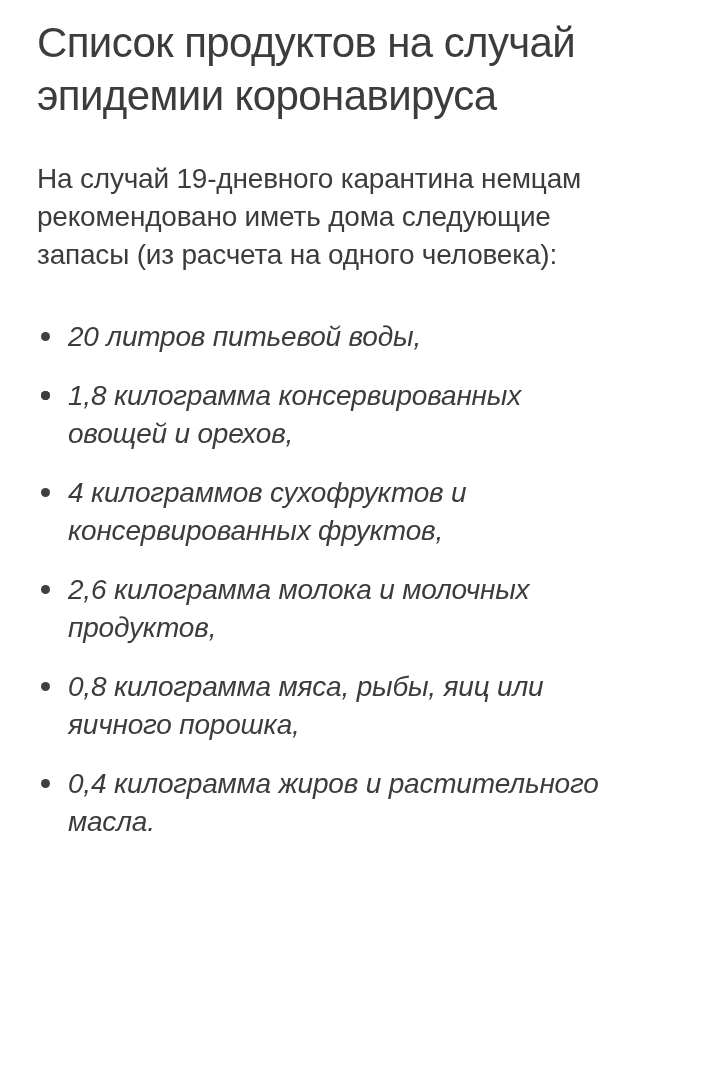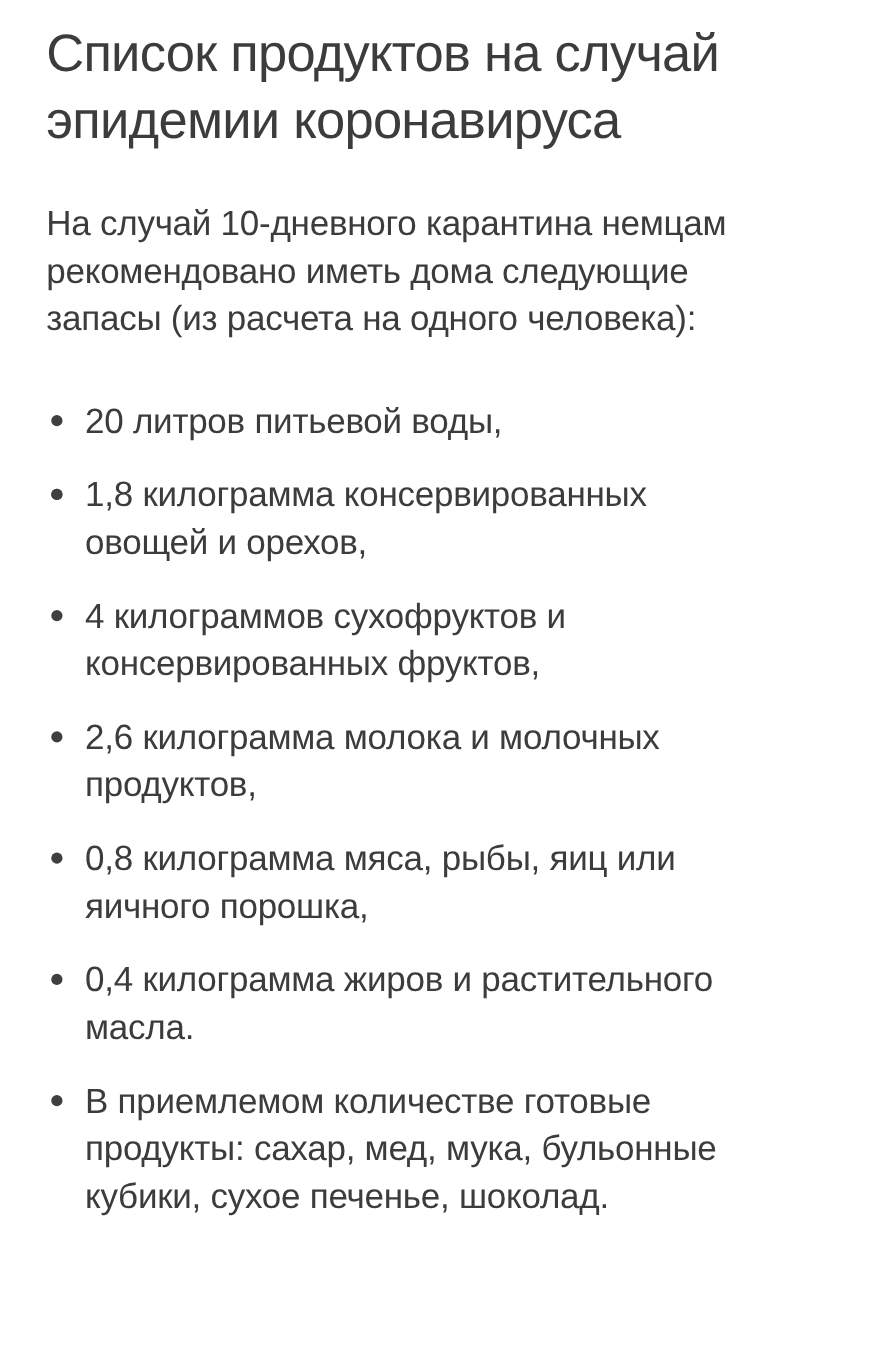--- a/index.html
+++ b/index.html
@@ -55,30 +55,31 @@
     position: absolute;
     left: 4px;
     top: 14px;
     width: 9px;
     height: 9px;
     border-radius: 50%;
     background: #3f3f3f;
   }
   .li-text {
     white-space: pre-line;
+    font-style: italic;
   }
 </style>
 </head>
 <body>
 
 <main>
   <h1 class="page-title">Список продуктов на случай
 эпидемии коронавируса</h1>
 
-  <p class="intro">На случай 10-дневного карантина немцам
+  <p class="intro">На случай 19-дневного карантина немцам
 рекомендовано иметь дома следующие
 запасы (из расчета на одного человека):</p>
 
   <ul class="product-list">
     <li>
       <span class="bullet"></span>
       <span class="li-text">20 литров питьевой воды,</span>
     </li>
     <li>
       <span class="bullet"></span>
@@ -101,20 +102,14 @@
     <li>
       <span class="bullet"></span>
       <span class="li-text">0,8 килограмма мяса, рыбы, яиц или
 яичного порошка,</span>
     </li>
     <li>
       <span class="bullet"></span>
       <span class="li-text">0,4 килограмма жиров и растительного
 масла.</span>
     </li>
-    <li>
-      <span class="bullet"></span>
-      <span class="li-text">В приемлемом количестве готовые
-продукты: сахар, мед, мука, бульонные
-кубики, сухое печенье, шоколад.</span>
-    </li>
   </ul>
 </main>
 
 </body></html>

